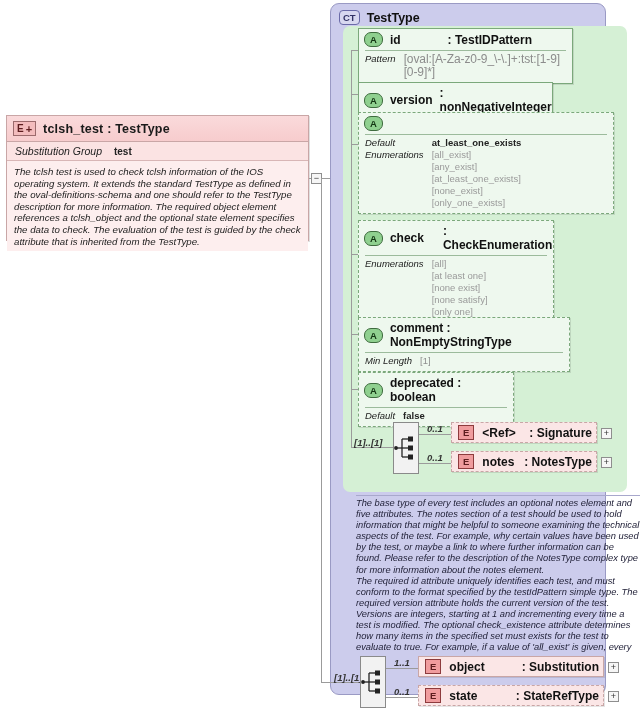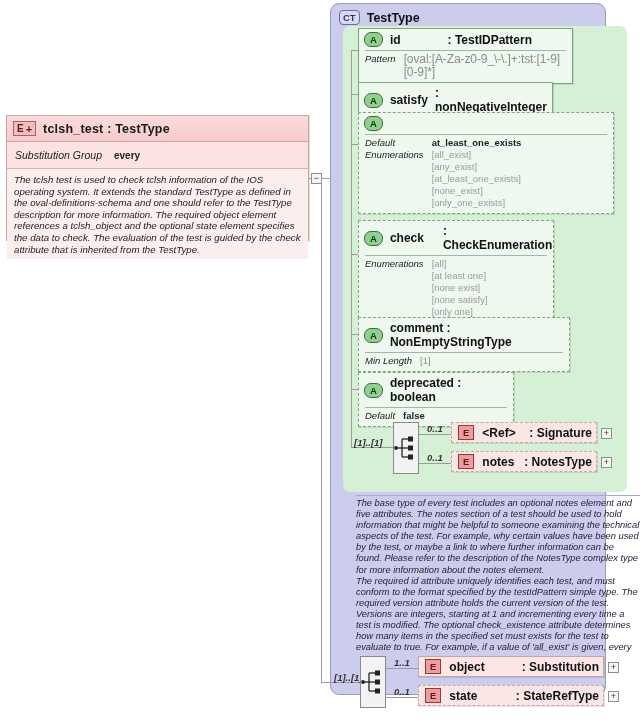--- a/index.html
+++ b/index.html
@@ -34,21 +34,21 @@
   .ebadge {
     display:inline-flex; align-items:center; gap:2px;
     background:#f3bcbd; border:1px solid #9b6a6c;
     padding:0px 3px; height:15px; line-height:13px;
     font-size:10px; font-weight:bold; color:#5d1d1f;
   }
   .ebadge .plus { font-size:11px; line-height:10px; }
 
   #elem-box .subrow {
     display:flex; align-items:center; gap:12px;
-    height:27px; padding:0 8px;
+    height:19px; padding:0 8px;
     border-bottom:1px solid #d8b6b6;
     background:#fbe3e3;
   }
   #elem-box .subkey { font-style:italic; font-size:10.5px; color:#222; }
   #elem-box .subval { font-size:10px; font-weight:bold; color:#222; }
 
   #elem-box .doc {
     padding:5px 7px 4px 7px;
     font-style:italic; font-size:9.7px; line-height:11.6px;
     color:#222; background:#fdeeee;
@@ -163,21 +163,21 @@
 <div id="elem-box" class="abs">
   <div class="hdr">
     <span class="ebadge">
       <span>E</span>
         <span class="plus">+</span>
     </span>
     <span class="title">tclsh_test : TestType</span>
   </div>
   <div class="subrow">
     <span class="subkey">Substitution Group</span>
-    <span class="subval">every</span>
+    <span class="subval">test</span>
   </div>
   <div class="doc">The tclsh test is used to check tclsh information of the IOS operating system. It extends the standard TestType as defined in the oval-definitions-schema and one should refer to the TestType description for more information. The required object element references a tclsh_object and the optional state element specifies the data to check. The evaluation of the test is guided by the check attribute that is inherited from the TestType.</div>
 </div>
 
 <div class="ln lnh abs" style="left:309px; top:178px; width:12px;"></div>
 <div class="tiny-exp" style="left:311px; top:173px;">−</div>
 <div class="ln lnh abs" style="left:322px; top:178px; width:10px;"></div>
 
 <div id="ct-panel" class="abs">
   <div id="ct-head">
@@ -200,21 +200,21 @@
     <div class="facets">
       <span class="facet-keys">Pattern</span>
       <span class="facet-vals"><span class="pat">[oval:[A-Za-z0-9_\-\.]+:tst:[1-9][0-9]*]</span></span>
     </div>
   </div>
 
   <div class="ln lnh abs" style="left:20px; top:90px; width:14px;"></div>
   <div class="attr" style="left:27px; top:78px; width:195px;">
     <div class="arow">
       <span class="abadge">A</span>
-      <span class="aname">satisfy</span>
+      <span class="aname">version</span>
       <span class="atype">: nonNegativeInteger</span>
     </div>
   </div>
 
   <div class="ln lnh abs" style="left:20px; top:140px; width:14px;"></div>
   <div class="attr optional" style="left:27px; top:108px; width:256px;">
     <div class="arow">
       <span class="abadge">A</span>
     </div>
     <div class="sep"></div>

